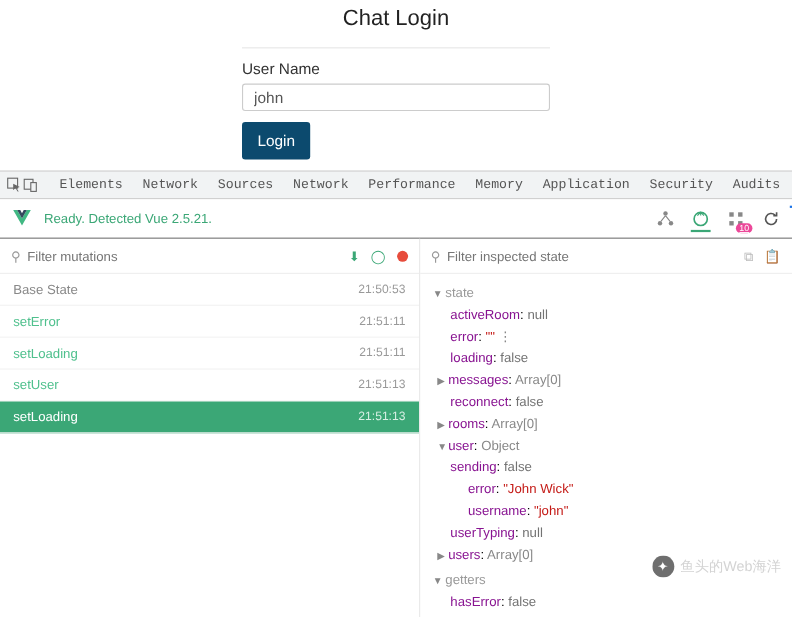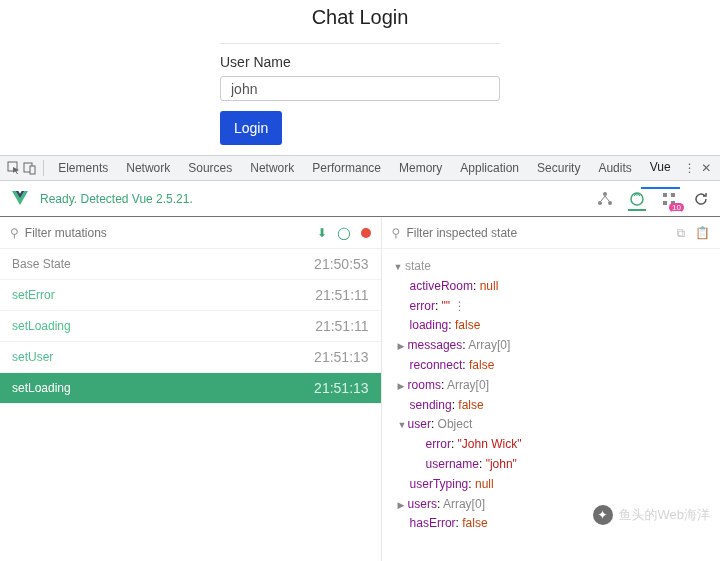--- a/index.html
+++ b/index.html
@@ -6,27 +6,27 @@
 body { width:720px; height:561px; background:#fff; overflow:hidden; position:relative; }
 .app { display:flex; flex-direction:column; height:100%; }
 
 
 .form-area { height:155px; display:flex; flex-direction:column; align-items:center; padding-top:6px; }
 .form-title { font-size:20px; color:#222; font-weight:500; margin-bottom:14px; }
 .form-title-underline { width:280px; height:1px; background:#e5e5e5; margin:0 auto 10px; }
 .form-body { width:280px; }
 .form-label { font-size:14px; color:#333; margin-bottom:6px; display:block; }
 .form-input { width:100%; height:25px; border:1px solid #ccc; border-radius:3px; padding:0 10px; font-size:14px; color:#555; margin-bottom:10px; }
-.form-btn { height:34px; padding:0 14px; background:#1d4ed8; color:#fff; border:none; border-radius:3px; font-size:14px; cursor:pointer; }
+.form-btn { height:34px; padding:0 14px; background:#0c4a6e; color:#fff; border:none; border-radius:3px; font-size:14px; cursor:pointer; }
 
 
 .dt-bar { height:26px; background:#f1f3f4; border-top:1px solid #d0d0d0; border-bottom:1px solid #d0d0d0; display:flex; align-items:center; font-size:12px; color:#555; padding:0 6px; gap:1px; }
 .dt-icon-btn { width:18px; height:18px; display:flex; align-items:center; justify-content:center; cursor:pointer; color:#666; }
 .dt-sep { width:1px; height:16px; background:#ccc; margin:0 4px; }
-.dt-tab { padding:0 9px; height:42px; display:flex; align-items:center; cursor:pointer; color:#555; }
+.dt-tab { padding:0 9px; height:42px; display:flex; align-items:center; cursor:pointer; color:#555;font-family:Liberation Mono, monospace; }
 .dt-tab.sel { color:#222; border-bottom:2px solid #1a73e8; }
 .dt-spacer { flex:1; }
 
 
 .vd-head { height:36px; display:flex; align-items:center; padding:0 10px; border-bottom:1px solid #737373; }
 .vd-logo { width:20px; height:20px; margin-right:10px; }
 .vd-status { font-size:12px; color:#3ba776; flex:1; }
 .vd-tools { display:flex; gap:14px; align-items:center; }
 .vd-tool { width:18px; height:18px; cursor:pointer; position:relative; display:flex; align-items:center; justify-content:center; }
 .vd-tool.active { border-bottom:2px solid #3ba776; padding-bottom:4px; margin-bottom:-6px; }
@@ -42,35 +42,35 @@
 .filter-bar input { border:none; outline:none; font-size:12px; flex:1; color:#555; background:transparent; }
 .filter-bar .search-icn { margin-right:6px; color:#999; }
 .filter-btns { display:flex; gap:10px; align-items:center; }
 .dot { width:10px; height:10px; border-radius:50%; }
 .dot.red { background:#e74c3c; }
 .download-icn, .circle-o { color:#3ba776; }
 
 
 .m-list { flex:1; overflow:auto; font-family:Consolas,monospace; font-size:12px; }
 .m-row { display:flex; justify-content:space-between; padding:7px 12px; border-bottom:1px solid #f2f2f2; cursor:pointer; color:#4fc08d;align-items:center; }
-.m-row .time { color:#999; font-size:14px; }
+.m-row .time { color:#999; font-size:11px; }
 .m-row.base { color:#888; }
 .m-row.sel { background:#3ba776; color:#fff; }
 .m-row.sel .time { color:#d8f0e5; }
 
 
 .state { flex:1; overflow:auto; font-family:Consolas,monospace; font-size:12px; padding:8px 0 8px 6px; line-height:1.65; }
 .sect { color:#999; padding-left:6px; }
 .sect::before { content:"▼ "; color:#888; font-size:9px; }
 .kv { padding-left:22px; white-space:nowrap; }
 .kv.i2 { padding-left:38px; }
 .arrow::before { content:"▶ "; color:#888; font-size:9px; display:inline-block; width:10px; margin-left:-12px; }
 .arrow.open::before { content:"▼ "; }
 .key { color:#881391; }
-.null, .num, .bool { color:#c2410c; }
+.null, .num, .bool { color:#737373; }
 .str { color:#c41a16; }
 .obj { color:#888; }
 
 .copy-btns { display:flex; gap:10px; color:#bbb; }
 
 .watermark { position:absolute; right:10px; bottom:36px; display:flex; align-items:center; gap:6px; color:#ccc; font-size:13px; opacity:.85; }
 .wm-logo { width:20px; height:20px; border-radius:50%; background:#555; color:#fff; display:flex; align-items:center; justify-content:center; font-size:12px; }
 </style>
 </head>
 <body>
@@ -200,26 +200,27 @@
         </span>
       </div>
       <div class="state">
         <div class="sect">state</div>
         <div class="kv"><span class="key">activeRoom</span>: <span class="null">null</span></div>
         <div class="kv"><span class="key">error</span>: <span class="str">""</span> <span class="obj">⋮</span></div>
         <div class="kv"><span class="key">loading</span>: <span class="bool">false</span></div>
         <div class="kv arrow"><span class="key">messages</span>: <span class="obj">Array[0]</span></div>
         <div class="kv"><span class="key">reconnect</span>: <span class="bool">false</span></div>
         <div class="kv arrow"><span class="key">rooms</span>: <span class="obj">Array[0]</span></div>
+        <div class="kv arrow open"><span class="key">user</span>: <span class="obj">Object</span></div>
         <div class="kv"><span class="key">sending</span>: <span class="bool">false</span></div>
-        <div class="kv arrow open"><span class="key">user</span>: <span class="obj">Object</span></div>
         <div class="kv i2"><span class="key">error</span>: <span class="str">"John Wick"</span></div>
         <div class="kv i2"><span class="key">username</span>: <span class="str">"john"</span></div>
         <div class="kv"><span class="key">userTyping</span>: <span class="null">null</span></div>
         <div class="kv arrow"><span class="key">users</span>: <span class="obj">Array[0]</span></div>
+        <div class="sect" style="margin-top:4px">getters</div>
         <div class="kv"><span class="key">hasError</span>: <span class="bool">false</span></div>
 
       </div>
     </div>
   </div>
 </div>
 
 <div class="watermark">
   <span class="wm-logo">✦</span>
   <span>鱼头的Web海洋</span>

